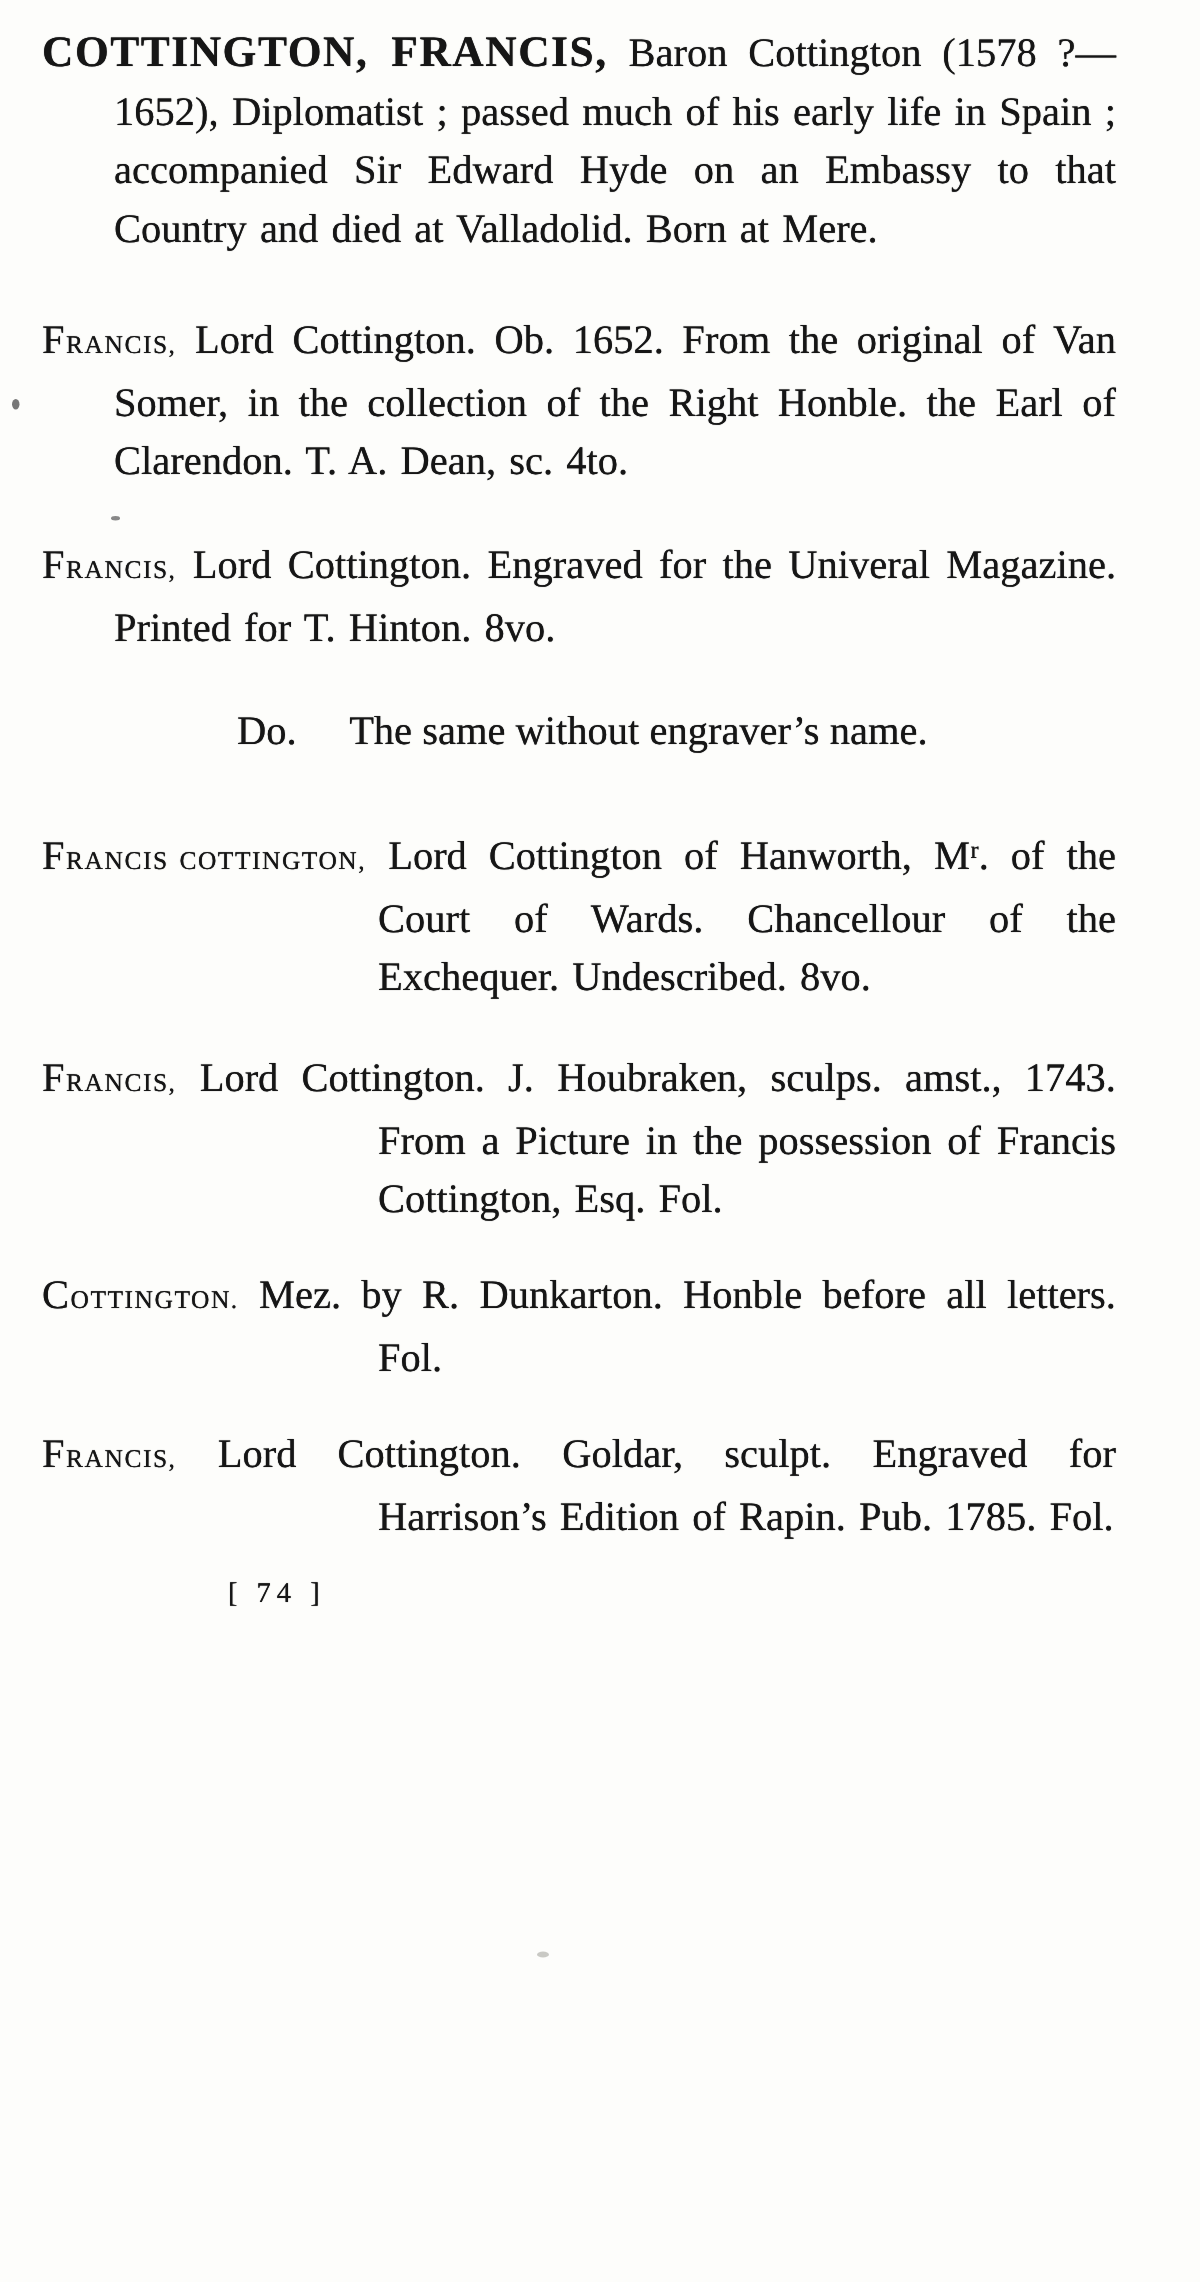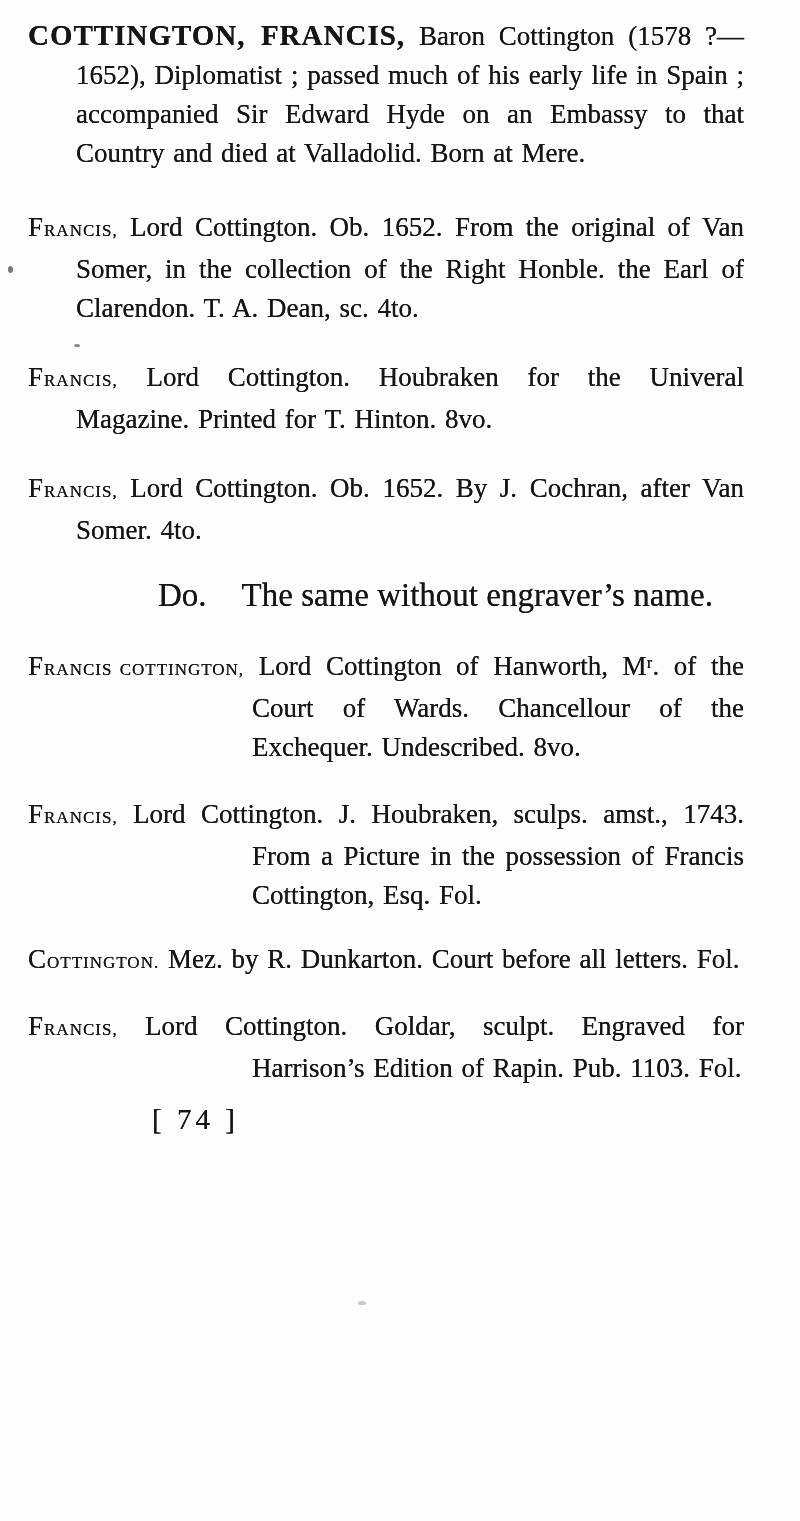--- a/index.html
+++ b/index.html
@@ -46,29 +46,29 @@
     letter-spacing: 1px;
   }
   .gap-a { margin-bottom: 35px; }
   .gap-b { margin-bottom: 30px; }
   .gap-c { margin-bottom: 26px; }
   .gap-d { margin-bottom: 16px; }
   .gap-f { margin-bottom: 28px; }
   .gap-g { margin-bottom: 25px; }
   .gap-h { margin-bottom: 12px; }
   .ditto-line {
-    margin: 0 28px 32px 158px;
-    font-size: 33px;
+    margin: 0 28px 44px 158px;
+    font-size: 27px;
     line-height: 39px;
     text-shadow: 0 0 0.5px currentColor;
   }
   .ditto-word { display: inline-block; margin-right: 35px; }
   .page-number {
     margin-left: 152px;
-    font-size: 29px;
+    font-size: 19px;
     line-height: 39px;
     letter-spacing: 4px;
     text-shadow: 0 0 0.5px currentColor;
   }
   .speck {
     position: absolute;
     background: #555;
     border-radius: 50%;
   }
   .speck-1 { left: 8px;   top: 266px;  width: 5px; height: 7px; background:#777; }
@@ -77,34 +77,33 @@
 </style>
 </head>
 <body>
 
 <div class="page">
 
   <div class="entry shallow gap-a"><span class="hw-lead">COTTINGTON, FRANCIS,</span> <span>Baron Cottington (1578 ?—1652), Diplomatist ; passed much of his early life in Spain ; accompanied Sir Edward Hyde on an Embassy to that Country and died at Valladolid. Born at Mere.</span></div>
 
   <div class="entry shallow gap-b"><span class="hw">FRANCIS,</span> <span>Lord Cottington. Ob. 1652. From the original of Van Somer, in the collection of the Right Honble. the Earl of Clarendon. T. A. Dean, sc. 4to.</span></div>
 
-  <div class="entry shallow gap-b"><span class="hw">FRANCIS,</span> <span>Lord Cottington. Houbraken for the Univeral Magazine. Printed for T. Hinton. 8vo.</span></div>
+  <div class="entry shallow gap-b"><span class="hw">FRANCIS,</span> <span>Lord Cottington. Engraved for the Univeral Magazine. Printed for T. Hinton. 8vo.</span></div>
 
-  <div class="entry shallow gap-c"><span class="hw">FRANCIS,</span> <span>Lord Cottington. Ob. 1652. By J. Cochran, after Van Somer. 4to.</span></div>
 
 
   <div class="ditto-line"><span class="ditto-word">Do.</span><span>The same without engraver’s name.</span></div>
 
   <div class="entry deep gap-f"><span class="hw">FRANCIS COTTINGTON,</span> <span>Lord Cottington of Hanworth, Mʳ. of the Court of Wards. Chancellour of the Exchequer. Undescribed. 8vo.</span></div>
 
   <div class="entry deep gap-g"><span class="hw">FRANCIS,</span> <span>Lord Cottington. J. Houbraken, sculps. amst., 1743. From a Picture in the possession of Francis Cottington, Esq. Fol.</span></div>
 
-  <div class="entry deep gap-g"><span class="hw">COTTINGTON.</span> <span>Mez. by R. Dunkarton. Court before all letters. Fol.</span></div>
+  <div class="entry deep gap-g"><span class="hw">COTTINGTON.</span> <span>Mez. by R. Dunkarton. Honble before all letters. Fol.</span></div>
 
-  <div class="entry deep gap-h"><span class="hw">FRANCIS,</span> <span>Lord Cottington. Goldar, sculpt. Engraved for Harrison’s Edition of Rapin. Pub. 1103. Fol.</span></div>
+  <div class="entry deep gap-h"><span class="hw">FRANCIS,</span> <span>Lord Cottington. Goldar, sculpt. Engraved for Harrison’s Edition of Rapin. Pub. 1785. Fol.</span></div>
 
   <div class="page-number">[ 74 ]</div>
 
   <span class="speck speck-1"></span>
   <span class="speck speck-2"></span>
   <span class="speck speck-3"></span>
 
 </div>
 
 </body></html>

